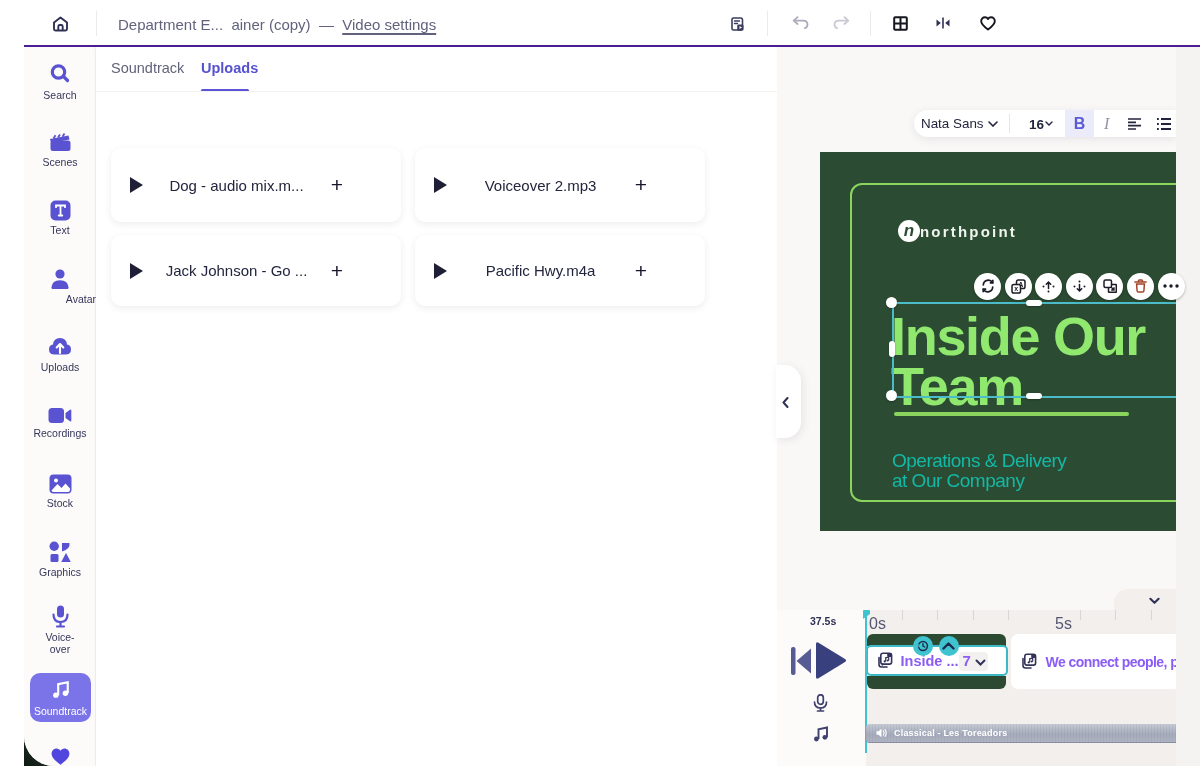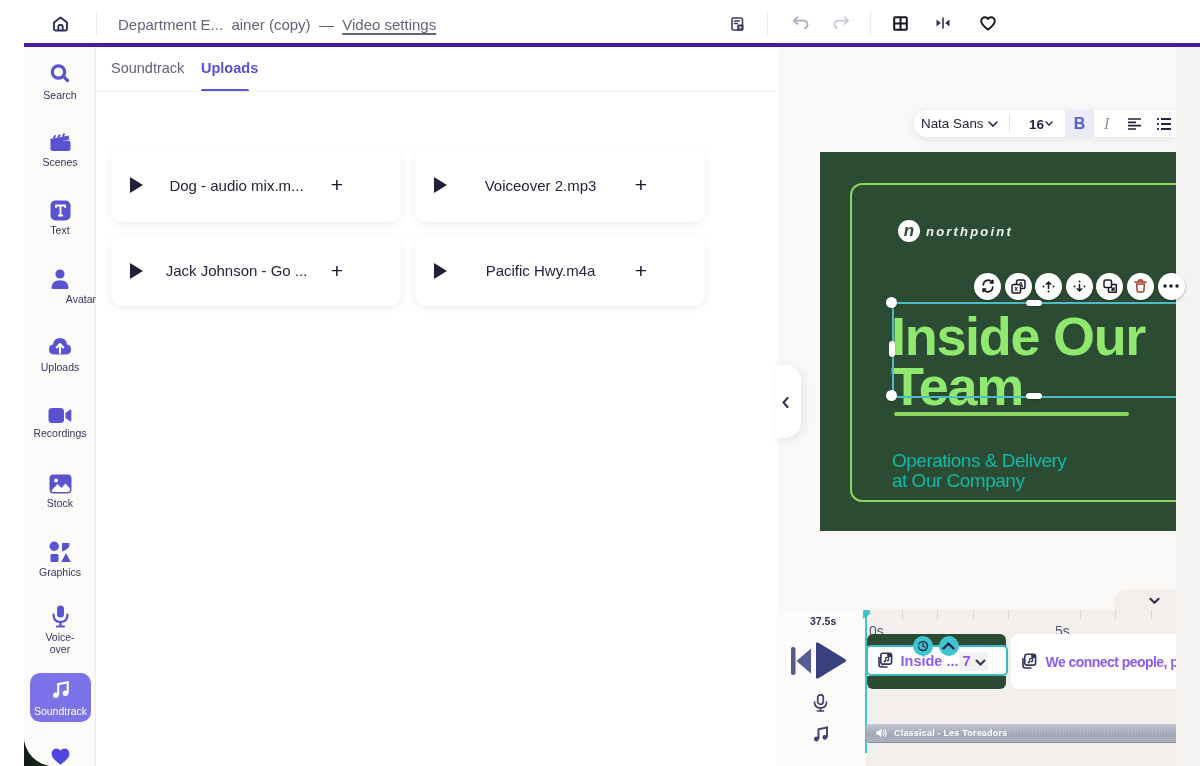--- a/index.html
+++ b/index.html
@@ -10,21 +10,21 @@
   
   #corner { left:24px; top:716px; width:60px; height:50px;
     background:radial-gradient(circle at 62px 0px, #3a5747 0%, #24382c 55%, #0e1912 100%); }
 
   
   #app { left:24px; top:0; width:1176px; height:766px; overflow:hidden;
     border-top-left-radius:10px; border-bottom-left-radius:30px; background:#fcfbfa; }
 
   
   #topbar { left:0; top:0; width:1176px; height:47px; background:#fff;
-    border-bottom:4px solid #4c1d95; }
+    border-bottom:2px solid #4c1d95; }
   #title { left:94px; top:16px; font-size:15px; color:#62627d; }
   #title u { text-underline-offset:3px; text-decoration-thickness:1.5px; }
   .tdiv { top:11px; width:1px; height:25px; background:#eceae8; }
 
   
   #sidebar { left:0; top:47px; width:72px; height:719px; background:#fcfbfa;
     border-right:1px solid #f1eeec; }
   .sitem { position:absolute; left:0; width:72px; text-align:center; color:#35365a; }
   .sitem .lbl { font-size:10.5px; font-weight:500; margin-top:3px; line-height:12px; }
   .sitem svg { display:block; margin:0 auto; }
@@ -63,42 +63,42 @@
     border-radius:16px 0 0 16px; box-shadow:0 2px 8px rgba(70,70,90,.12);
     display:flex; align-items:center; color:#23243e; white-space:nowrap; }
 
   
   #stage { left:43px; top:105px; width:356px; height:379px; background:#2b4c33; overflow:hidden; }
   #frame { position:absolute; left:29.5px; top:30.5px; width:620px; height:319px;
     border:2.5px solid #8bd55f; border-radius:12px; }
   #logo { position:absolute; left:78px; top:68px; display:flex; align-items:center; }
   #logo .c { width:22px; height:22px; background:#fff; border-radius:50%; color:#2b4c33;
     font-size:17px; font-weight:700; font-style:italic; text-align:center; line-height:21px; }
-  #logo .t { margin-left:6px; color:#eff4ee; font-size:13px; font-weight:600; letter-spacing:2.2px;font-style:italic; }
+  #logo .t { color:#eff4ee; font-size:15px; font-weight:600; letter-spacing:2.2px; }
   #heading { position:absolute; left:71px; top:160px; color:#90e96e; font-size:54px;
     font-weight:700; line-height:49.5px; letter-spacing:-1.3px; }
   #gbar { position:absolute; left:74px; top:260px; width:235px; height:4px; background:#8bd55f; border-radius:2px; }
   #sub { position:absolute; left:72px; top:275px; color:#14b8a6; font-size:19px; line-height:20.3px; letter-spacing:-0.5px;margin-top:24px; }
 
   
   .selline { position:absolute; background:#4cbcc8; }
   .handle { position:absolute; background:#fff; border-radius:50%;
     box-shadow:0 1px 2px rgba(0,0,0,.3); }
   .pillh { position:absolute; background:#fff; border-radius:3px; box-shadow:0 1px 2px rgba(0,0,0,.3); }
 
   
   .cbtn { position:absolute; z-index:6; top:225.5px; width:27px; height:27px; background:#fff;
     border-radius:50%; box-shadow:0 1px 3px rgba(0,0,0,.28);
     display:flex; align-items:center; justify-content:center; }
 
   
   #tlgray { left:89px; top:563px; width:310px; height:203px; background:#f2efec; }
   #tltab { left:337px; top:542px; width:62px; height:22px; background:#f2efec; border-radius:14px 0 0 0; }
   #ruler37 { left:33px; top:568px; font-size:10.5px; font-weight:700; color:#2f3154; }
-  .rlabel { position:absolute; top:568px; font-size:14px; color:#555772;margin-top:8px; }
+  .rlabel { position:absolute; top:568px; font-size:16px; color:#555772; }
   .tick { position:absolute; top:563px; width:1px; height:10px; background:#d9d5d1; }
   #playhead { left:88px; top:563px; width:2px; height:143px; background:#3fc3ce; }
   #phflag { left:86px; top:563px; width:7px; height:9px; background:#3fc3ce;
     border-radius:1px 1px 4px 1px; clip-path:polygon(0 0,100% 0,100% 45%,0 100%); }
 
   
   #clip1g1 { left:90px; top:586.7px; width:139px; height:12px; background:#2c4a32; border-radius:6px 6px 0 0; }
   #clip1g2 { left:90px; top:629px; width:139px; height:13px; background:#2c4a32; border-radius:0 0 6px 6px; }
   #clip1 { left:88.5px; top:598px; width:142px; height:31px; background:#fff;
     border:2px solid #3bb9c4; border-radius:5px; display:flex; align-items:center; }

